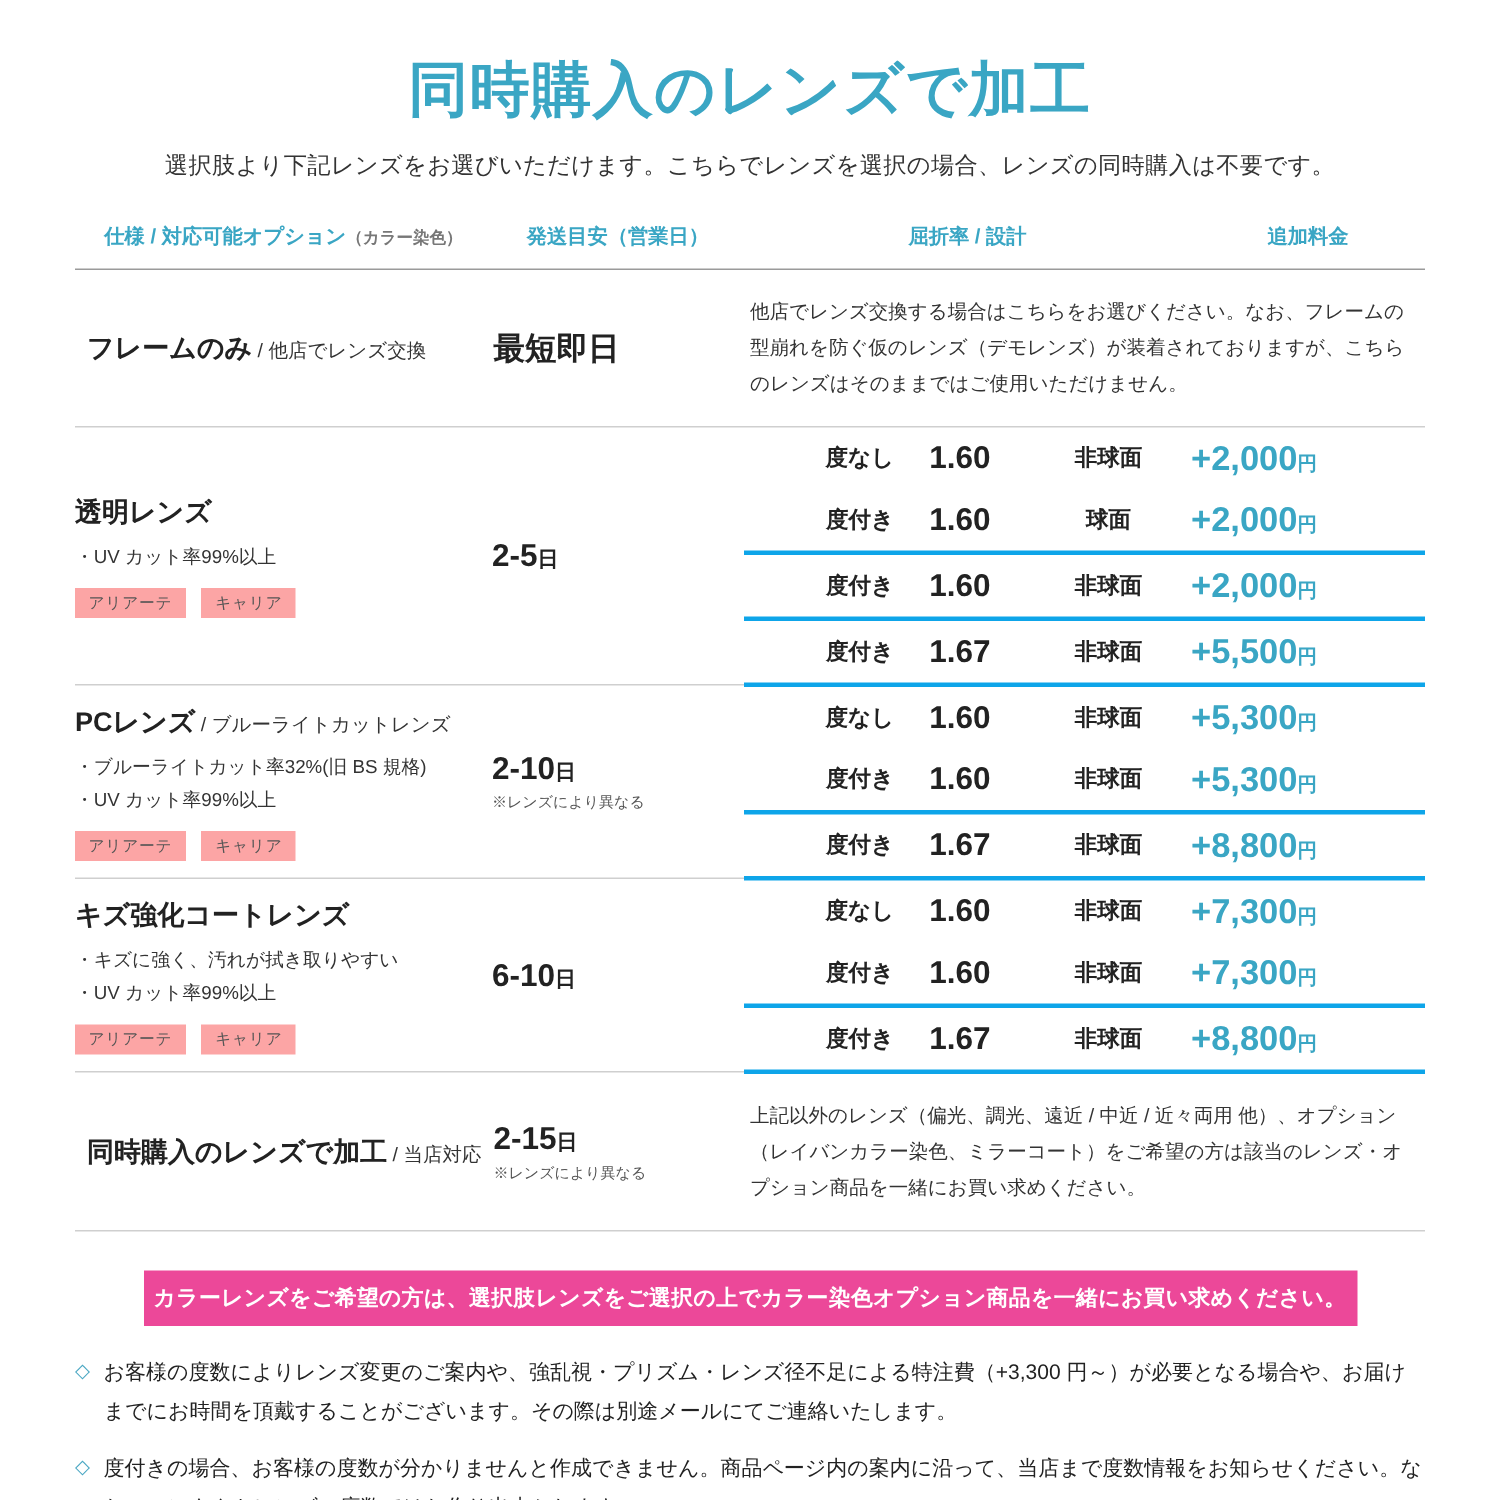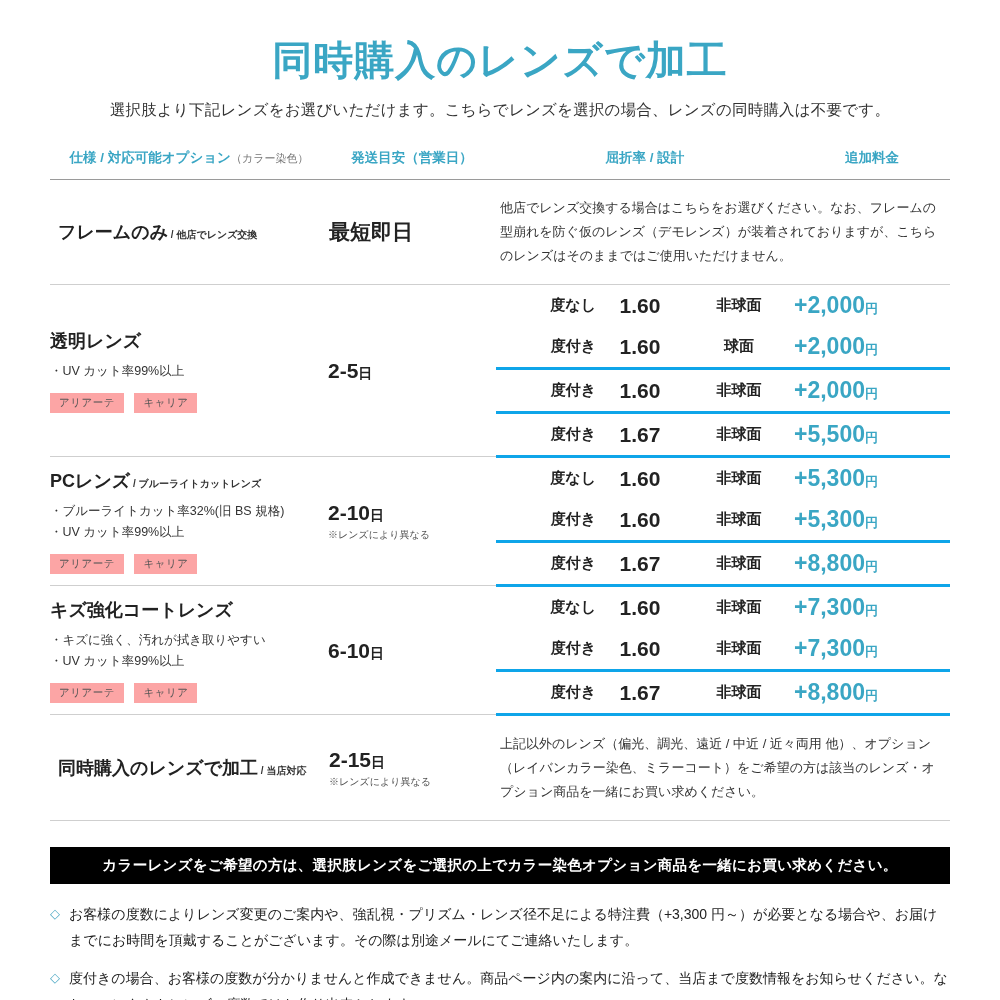--- a/index.html
+++ b/index.html
@@ -44,32 +44,32 @@
   table.guide col.c6 { width: 156px; }
 
   .hdr td {
     font-size: 13.5px;
     color: #555;
     font-weight: bold;
     text-align: center;
     padding: 6px 0 12px 0;
     vertical-align: bottom;
   }
-  .hdr .small { font-size: 11px; font-weight: normal; color: #777; text-align: center; }
+  .hdr .small { font-size: 11px; font-weight: bold; color: #777; text-align: center; }
   .hdr .teal { color: #3aa6c4; font-weight: bold; }
 
   .sep-top td { border-top: 1.5px solid #9a9a9a; height: 0; padding: 0; }
   .sep td { border-top: 1px solid #cfcfcf; height: 0; padding: 0; }
 
   .maincell {
     padding: 16px 4px 16px 8px;
     vertical-align: middle;
   }
   .prodname { font-size: 18px; font-weight: bold; color: #222; }
-  .prodname .sub { font-size: 10px; font-weight: bold; color: #333; }
+  .prodname .sub { font-size: 13px; font-weight: normal; color: #333; }
   .bullets { margin-top: 8px; font-size: 12.5px; color: #333; line-height: 1.7; }
   .tags { margin-top: 10px; }
   .tag {
     display: inline-block;
     background: #fca5a5;
     color: #555;
     font-size: 10.5px;
     padding: 3px 9px;
     margin-right: 6px;
     letter-spacing: 0.5px;
@@ -96,23 +96,23 @@
   .spec-deg { text-align: right; font-size: 15px; font-weight: bold; color: #222; }
   .spec-idx { text-align: center; font-size: 21px; font-weight: bold; color: #222; }
   .spec-des { text-align: center; font-size: 15px; font-weight: bold; color: #222; }
   .price { text-align: left; font-size: 23px; font-weight: bold; color: #3aa6c4; padding-right: 6px; }
   .price .yen { font-size: 13px; color: #3aa6c4; }
 
   .rowline td { border-bottom: 3px solid #0ea5e9; }
   .specrow td { padding: 7px 0; }
 
   .banner {
-    width: 900px;
+    width: 809px;
     margin: 26px auto 0 auto;
-    background: #000000;
+    background: #ec4899;
     color: #ffffff;
     font-size: 14.5px;
     font-weight: bold;
     text-align: center;
     padding: 9px 0;
     letter-spacing: 0.3px;
   }
 
   .notes {
     width: 900px;

